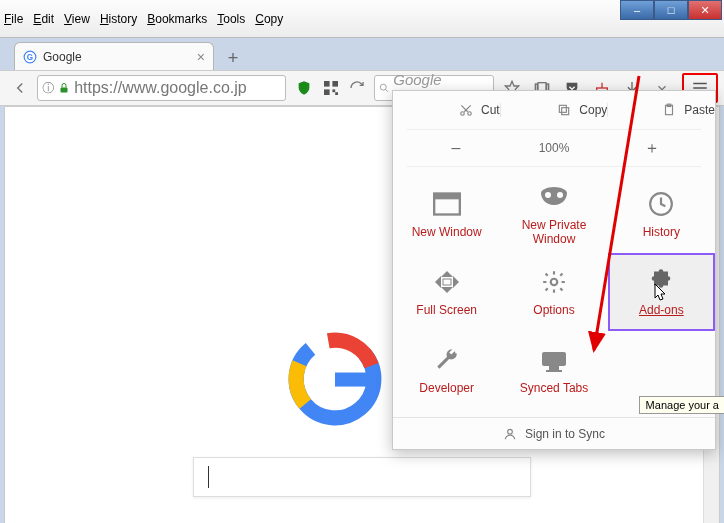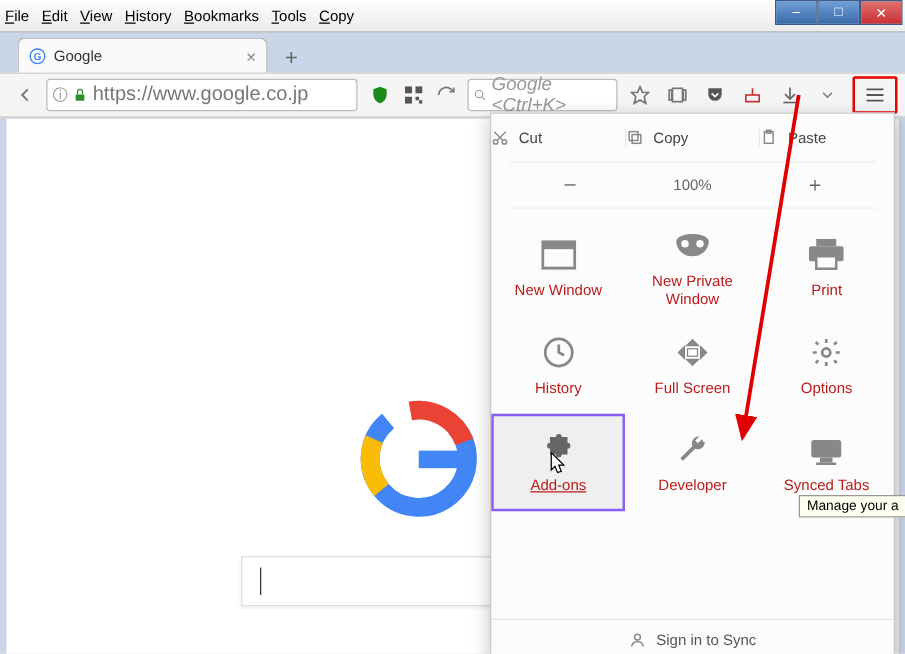--- a/index.html
+++ b/index.html
@@ -1,18 +1,18 @@
 <!DOCTYPE html>
 <html><head>
 <meta charset="utf-8">
 <style>
   * { margin:0; padding:0; box-sizing:border-box; font-family:"Segoe UI",Tahoma,sans-serif; }
   body { width:724px; height:523px; background:#c8d6e8; overflow:hidden; position:relative; }
   
-  .menubar { background:linear-gradient(#fdfdfd,#ececec); height:26px; display:flex; align-items:center; padding:0 4px; border-bottom:1px solid #bbb; font-size:12px; }
+  .menubar { background:linear-gradient(#fdfdfd,#ececec); height:38px; display:flex; align-items:center; padding:0 4px; border-bottom:1px solid #bbb; font-size:12px; }
   .menubar span { margin-right:10px; text-decoration:underline dotted transparent; cursor:default; }
   .menubar span::first-letter { text-decoration:underline; }
   
   .winctl { position:absolute; top:0; right:2px; display:flex; }
   .winctl div { width:34px; height:20px; border:1px solid #3a5a8a; display:flex; align-items:center; justify-content:center; font-size:11px; color:#fff; }
   .winbtn-min,.winbtn-max { background:linear-gradient(#6fa0d8,#3a6aa8); }
   .winbtn-close { background:linear-gradient(#e27070,#c83030); width:48px; }
   
   .tabstrip { height:32px; display:flex; align-items:flex-end; padding-left:14px; padding-top:4px; }
   .tab { background:#fafafa; border:1px solid #b5b5b5; border-bottom:none; border-radius:6px 6px 0 0; height:28px; width:200px; display:flex; align-items:center; padding:0 8px; font-size:12px; color:#333; position:relative; }
@@ -32,21 +32,21 @@
   .rightbtns { display:flex; gap:2px; margin-left:auto; align-items:center; }
   .hamburger { width:36px; height:30px; border:2px solid #e00; display:flex; align-items:center; justify-content:center; margin-left:4px; border-radius:2px; }
   
   .content { background:#fff; height:calc(523px - 22px - 32px - 36px); position:relative; overflow:hidden; border:1px solid #ccc; margin:0 4px 4px 4px; }
   .glogo { position:absolute; left:250px; top:218px; width:160px; height:108px; }
   .gsearch { position:absolute; left:188px; top:350px; width:338px; height:40px; border:1px solid #ddd; background:#fff; box-shadow:0 1px 3px rgba(0,0,0,.08); }
   .gsearch .caret { position:absolute; left:14px; top:8px; width:1px; height:22px; background:#333; }
   
   .menu { position:absolute; right:8px; top:90px; width:324px; background:#fcfcfc; border:1px solid #c9c9c9; box-shadow:0 4px 14px rgba(0,0,0,.25); font-size:12px; color:#444; }
   .editrow{ display:flex; height:38px; align-items:center; }
-  .editrow > div { flex:1; display:flex; align-items:center; justify-content:flex-start; gap:8px; border-left:1px solid #e8e8e8; }
+  .editrow > div { flex:1; display:flex; align-items:center; justify-content:flex-end; gap:8px; border-left:1px solid #e8e8e8; }
   .editrow > div:first-child{ border-left:none; }
   .zoomrow { display:flex; height:38px; border-top:1px solid #eee; border-bottom:1px solid #eee; margin:0 14px; }
   .zoomrow > div{ flex:1; display:flex; align-items:center; justify-content:center; color:#666; font-size:16px;}
   .zoomrow .pct{ font-size:12px; }
   .grid { display:grid; grid-template-columns:repeat(3,1fr); padding:8px 0; }
   .gitem { height:78px; display:flex; flex-direction:column; align-items:center; justify-content:center; gap:6px; color:#b91c1c; cursor:pointer; position:relative; }
   .gitem .ic { width:30px; height:30px; color:#777; display:flex; align-items:center; justify-content:center; }
   .gitem.addons-hl { border:2px solid #8b5cf6; background:#efefef;text-decoration:underline; }
   .tooltip { position:absolute; right:-2px; top:490px; background:#fffff0; border:1px solid #999; padding:2px 6px; font-size:11px; white-space:nowrap; }
   .signin { border-top:1px solid #e4e4e4; height:32px; display:flex; align-items:center; justify-content:center; gap:8px; font-size:12px; color:#555; }
@@ -239,30 +239,20 @@
           <svg width="30" height="20" viewBox="0 0 30 20" fill="#888">
             <path d="M2 6c0-3 6-6 13-6s13 3 13 6c0 5-4 12-13 12S2 11 2 6z"></path>
             <circle cx="9" cy="8" r="3" fill="#fcfcfc"></circle>
             <circle cx="21" cy="8" r="3" fill="#fcfcfc"></circle>
           </svg>
         </div>
       <span style="text-align:center">New Private Window</span>
     </div>
     <div class="gitem">
       <div class="ic">
-          <svg width="28" height="26" viewBox="0 0 28 26" fill="#888">
-            <rect x="6" y="0" width="16" height="6"></rect>
-            <rect x="0" y="6" width="28" height="12" rx="2"></rect>
-            <rect x="6" y="14" width="16" height="10" fill="#fcfcfc" stroke="#888" stroke-width="2"></rect>
-          </svg>
-        </div>
-      <span>Print</span>
-    </div>
-    <div class="gitem">
-      <div class="ic">
           <svg width="26" height="26" viewBox="0 0 24 24" fill="none" stroke="#888" stroke-width="2">
             <circle cx="12" cy="12" r="10"></circle>
             <polyline points="12 6 12 12 16 14"></polyline>
           </svg>
         </div>
       <span>History</span>
     </div>
     <div class="gitem">
       <div class="ic">
           <svg width="28" height="26" viewBox="0 0 28 26" fill="#888">

